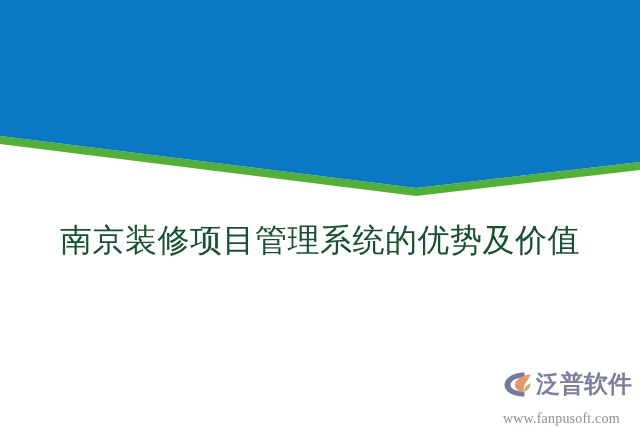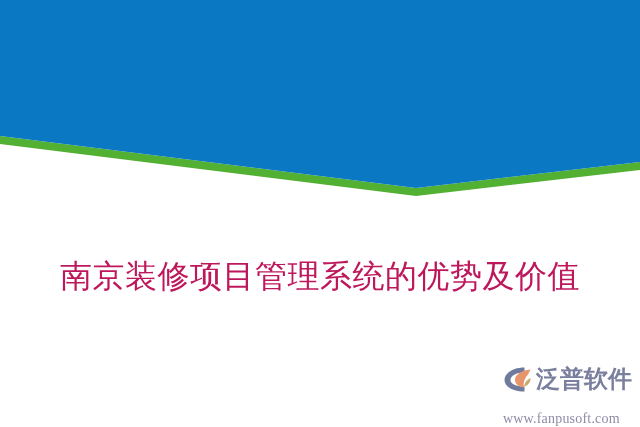--- a/index.html
+++ b/index.html
@@ -46,37 +46,36 @@
     left: 0;
     top: 218px;
     width: 640px;
     text-align: center;
   }
   #title-text {
     display: inline-block;
     font-family: "Liberation Serif", "DejaVu Serif", serif;
     font-size: 32px;
     line-height: 44px;
-    color: #be185d;
+    color: #14532d;
     letter-spacing: 0.5px;
     white-space: nowrap;
-    margin-top: 36px;
   }
 
   
   #logo {
     position: absolute;
     left: 503px;
     top: 366px;
     width: 134px;
     height: 52px;
   }
   #logo-row {
     display: flex;
-    align-items: flex-start;
+    align-items: flex-end;
     height: 32px;
   }
   #logo-mark {
     width: 30px;
     height: 27px;
     flex: 0 0 30px;
     margin-right: 3px;
   }
   #logo-mark svg {
     display: block;

